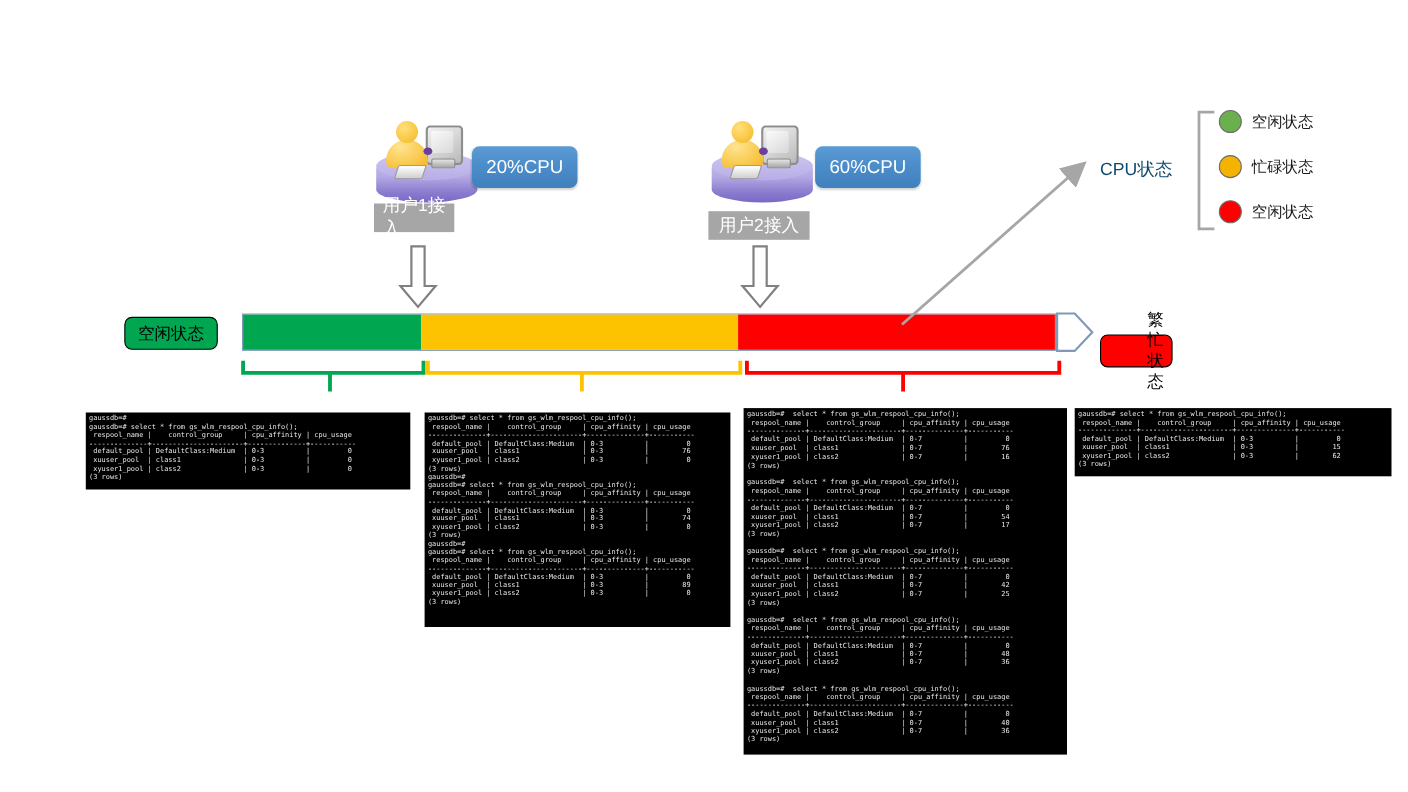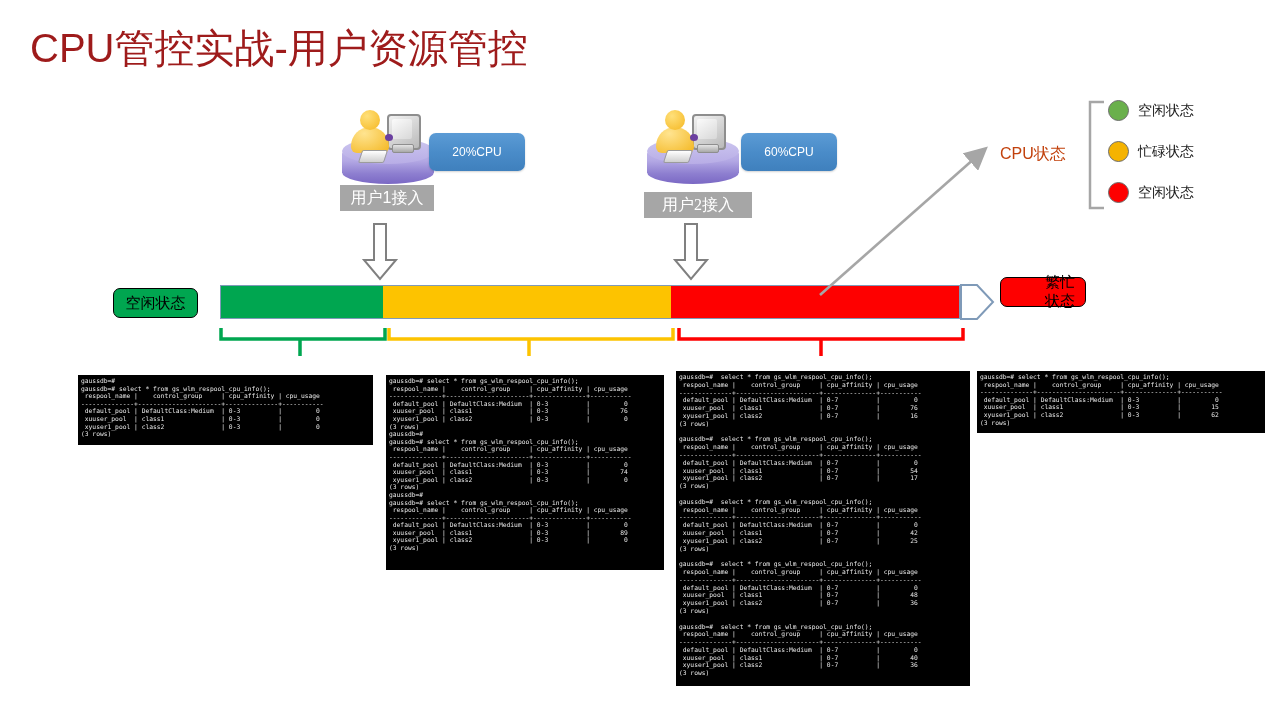--- a/index.html
+++ b/index.html
@@ -58,21 +58,21 @@
   }
   .uf-mouse{
     position:absolute;left:45px;top:26px;width:8px;height:7px;border-radius:50%;
     background:#6b3fa0;
   }
 
   
   .cpu-pill{
     position:absolute;height:38px;border-radius:7px;
     background:linear-gradient(180deg,#5b9bd5 0%,#4a8cc9 50%,#3f80bd 100%);
-    color:#ffffff;font-size:12px;display:flex;align-items:center;justify-content:center;
+    color:#ffffff;font-size:17px;display:flex;align-items:center;justify-content:center;
     box-shadow:0 1px 2px rgba(0,0,0,.18);
   }
 
   
   .gray-label{
     position:absolute;height:26px;background:#a6a6a6;color:#ffffff;
     font-size:16px;display:flex;align-items:center;justify-content:center;
     padding:0 8px;box-sizing:border-box;
   }
 
@@ -105,21 +105,21 @@
   
   #cpu-state-arrow{position:absolute;left:816px;top:140px;width:180px;height:160px;}
 
   
   #legend{position:absolute;left:1086px;top:100px;width:170px;height:110px;}
   .legend-row{position:absolute;display:flex;align-items:center;gap:9px;left:22px;}
   .legend-dot{width:19px;height:19px;border-radius:50%;border:1px solid #6d6d6d;}
   .legend-text{font-size:14px;color:#1a1a1a;white-space:nowrap;}
   #legend-bracket{position:absolute;left:0;top:0;width:20px;height:110px;}
   #cpu-state-label{
-    position:absolute;left:1000px;top:144px;font-size:16px;color:#c2410c;white-space:nowrap;
+    position:absolute;left:1000px;top:144px;font-size:16px;color:#0c4a6e;white-space:nowrap;
   }
 
   
   .term{
     position:absolute;background:#000000;color:#e8e8e8;
     font-family:"DejaVu Sans Mono","Liberation Mono",monospace;
     overflow:hidden;box-sizing:border-box;padding:2px 3px;
   }
   .term pre{margin:0;white-space:pre;font-size:6.2px;line-height:7.4px;}
   #term-1{left:78px;top:375px;width:295px;height:70px;}
@@ -129,51 +129,50 @@
   #term-3{left:676px;top:371px;width:294px;height:315px;}
   #term-3 pre{font-size:6.3px;line-height:7.8px;}
   #term-4{left:977px;top:371px;width:288px;height:62px;}
   #term-4 pre{font-size:6.3px;line-height:7.6px;}
 </style>
 </head>
 <body>
 
 <div class="canvas">
 
-  <div id="page-title">CPU管控实战-用户资源管控</div>
 
   <div class="user-fig" style="left:340px;top:108px;">
     <div class="uf-base"></div>
     <div class="uf-base-top"></div>
     <div class="uf-mon">
       <div class="uf-mon-scr"></div>
     </div>
     <div class="uf-mon-stand"></div>
     <div class="uf-body"></div>
     <div class="uf-head"></div>
     <div class="uf-mouse"></div>
     <div class="uf-kb"></div>
   </div>
   <div class="cpu-pill" style="left:429px;top:133px;width:96px;">20%CPU</div>
-  <div class="gray-label" style="left:340px;top:185px;width:94px;">用户1接入</div>
+  <div class="gray-label" style="left:340px;top:185px;width:73px;">用户1接入</div>
 
   <div class="user-fig" style="left:645px;top:108px;">
     <div class="uf-base"></div>
     <div class="uf-base-top"></div>
     <div class="uf-mon">
       <div class="uf-mon-scr"></div>
     </div>
     <div class="uf-mon-stand"></div>
     <div class="uf-body"></div>
     <div class="uf-head"></div>
     <div class="uf-mouse"></div>
     <div class="uf-kb"></div>
   </div>
   <div class="cpu-pill" style="left:741px;top:133px;width:96px;">60%CPU</div>
-  <div class="gray-label" style="left:644px;top:192px;width:108px;font-family:Liberation Serif, serif;">用户2接入</div>
+  <div class="gray-label" style="left:644px;top:192px;width:92px;">用户2接入</div>
 
   <div class="down-arrow" style="left:361px;top:222px;">
     <svg width="38" height="60" viewBox="0 0 38 60">
       <polygon points="13,2 25,2 25,38 35,38 19,57 3,38 13,38" fill="#ffffff" stroke="#808080" stroke-width="2"></polygon>
     </svg>
   </div>
   <div class="down-arrow" style="left:672px;top:222px;">
     <svg width="38" height="60" viewBox="0 0 38 60">
       <polygon points="13,2 25,2 25,38 35,38 19,57 3,38 13,38" fill="#ffffff" stroke="#808080" stroke-width="2"></polygon>
     </svg>
@@ -185,21 +184,21 @@
     <div class="seg" id="seg-green" style="width:22%;"></div>
     <div class="seg" id="seg-yellow" style="width:39%;"></div>
     <div class="seg" id="seg-red" style="width:39%;"></div>
   </div>
   <div id="bar-tip">
     <svg width="36" height="52" viewBox="0 0 36 52">
       <polygon points="2,9 18,9 34,26 18,43 2,43" fill="#ffffff" stroke="#7f9ab8" stroke-width="2"></polygon>
     </svg>
   </div>
 
-  <div class="badge" id="badge-busy" style="left:1000px;top:277px;width:86px;padding-left:44px;">繁忙状态</div>
+  <div class="badge" id="badge-busy" style="left:1000px;top:304px;width:66px;padding-left:44px;">繁忙状态</div>
 
   <div class="brace" style="left:218px;top:326px;">
     <svg width="170" height="32" viewBox="0 0 170 32">
       <path d="M3,2 L3,13 L82,13 L82,30 M82,13 L167,13 L167,2" fill="none" stroke="#00a650" stroke-width="3.5"></path>
     </svg>
   </div>
   <div class="brace" style="left:386px;top:326px;">
     <svg width="290" height="32" viewBox="0 0 290 32">
       <path d="M3,2 L3,13 L143,13 L143,30 M143,13 L287,13 L287,2" fill="none" stroke="#fdc300" stroke-width="3.5"></path>
     </svg>

